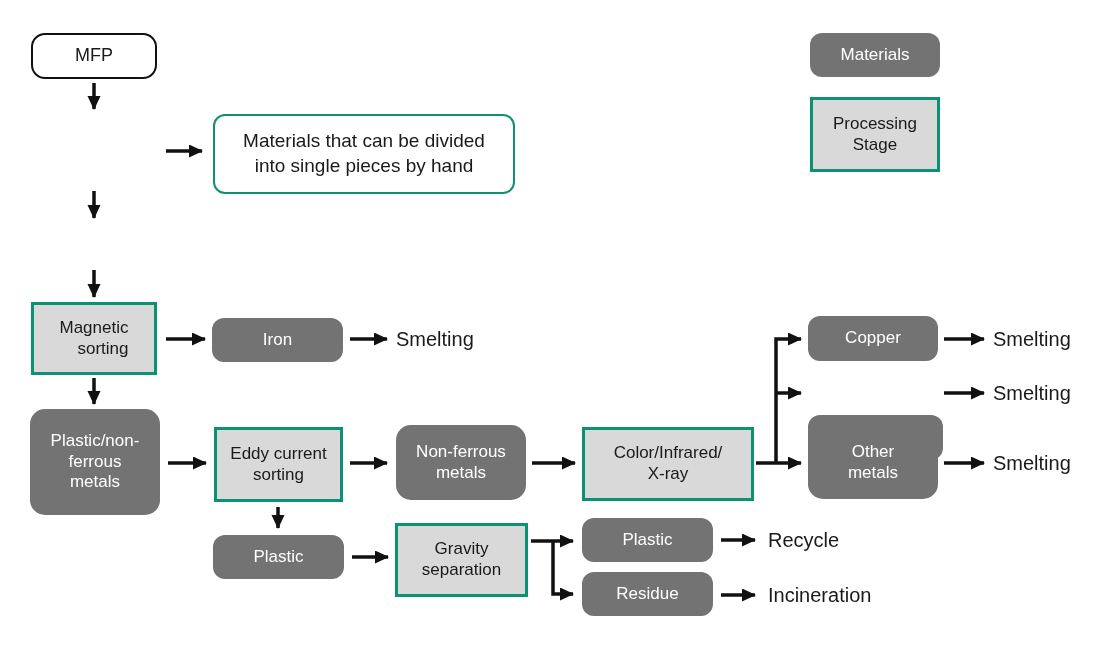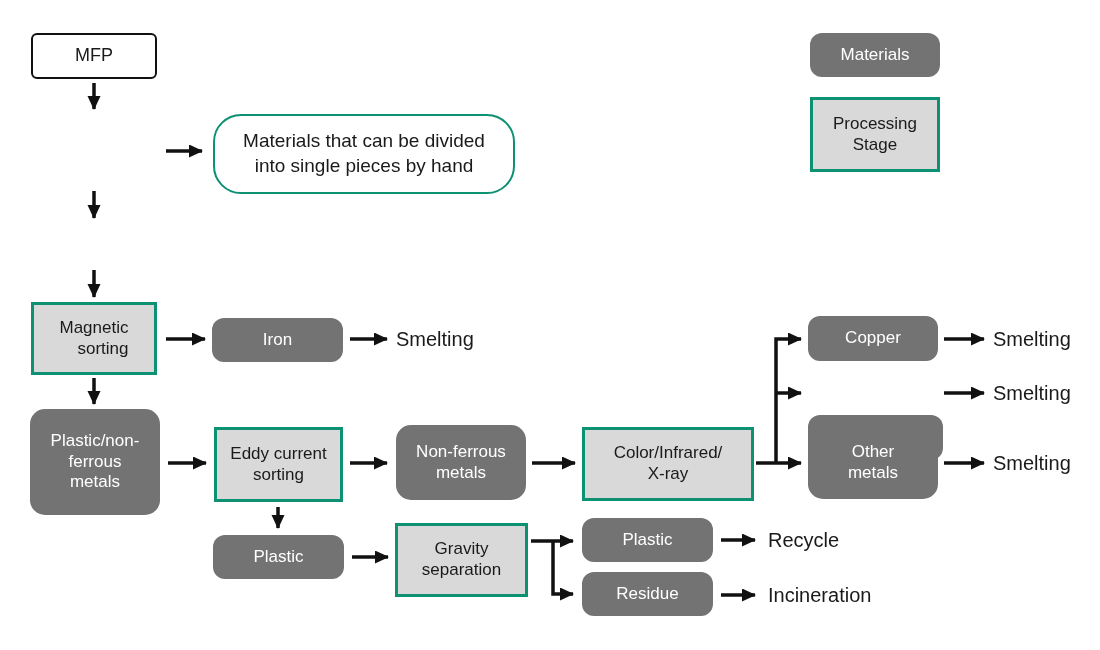--- a/index.html
+++ b/index.html
@@ -10,22 +10,22 @@
   .arrows { position:absolute; left:0; top:0; width:1100px; height:650px; }
   .node {
     position:absolute; box-sizing:border-box;
     display:flex; align-items:center; justify-content:center;
     text-align:center; white-space:pre-line;
     font-size:17px; line-height:1.22;
   }
   .stage  { background:#D9D9D9; border:3px solid #0D9173; color:#1a1a1a; }
   .material { background:#737373; color:#ffffff; border-radius:12px; }
   .material.tall { border-radius:15px; }
-  .start  { background:#ffffff; border:2.5px solid #111111; border-radius:6px; font-size:18px; }
-  .note   { background:#ffffff; border:2px solid #0D9173; border-radius:28px; font-size:19px; line-height:1.3; }
+  .start  { background:#ffffff; border:2.5px solid #111111; border-radius:14px; font-size:18px; }
+  .note   { background:#ffffff; border:2px solid #0D9173; border-radius:12px; font-size:19px; line-height:1.3; }
   .freetext {
     position:absolute; transform:translateY(-50%);
     font-size:20px; white-space:nowrap; color:#1a1a1a;
   }
 </style>
 </head>
 <body>
 
 <div class="canvas">
 

